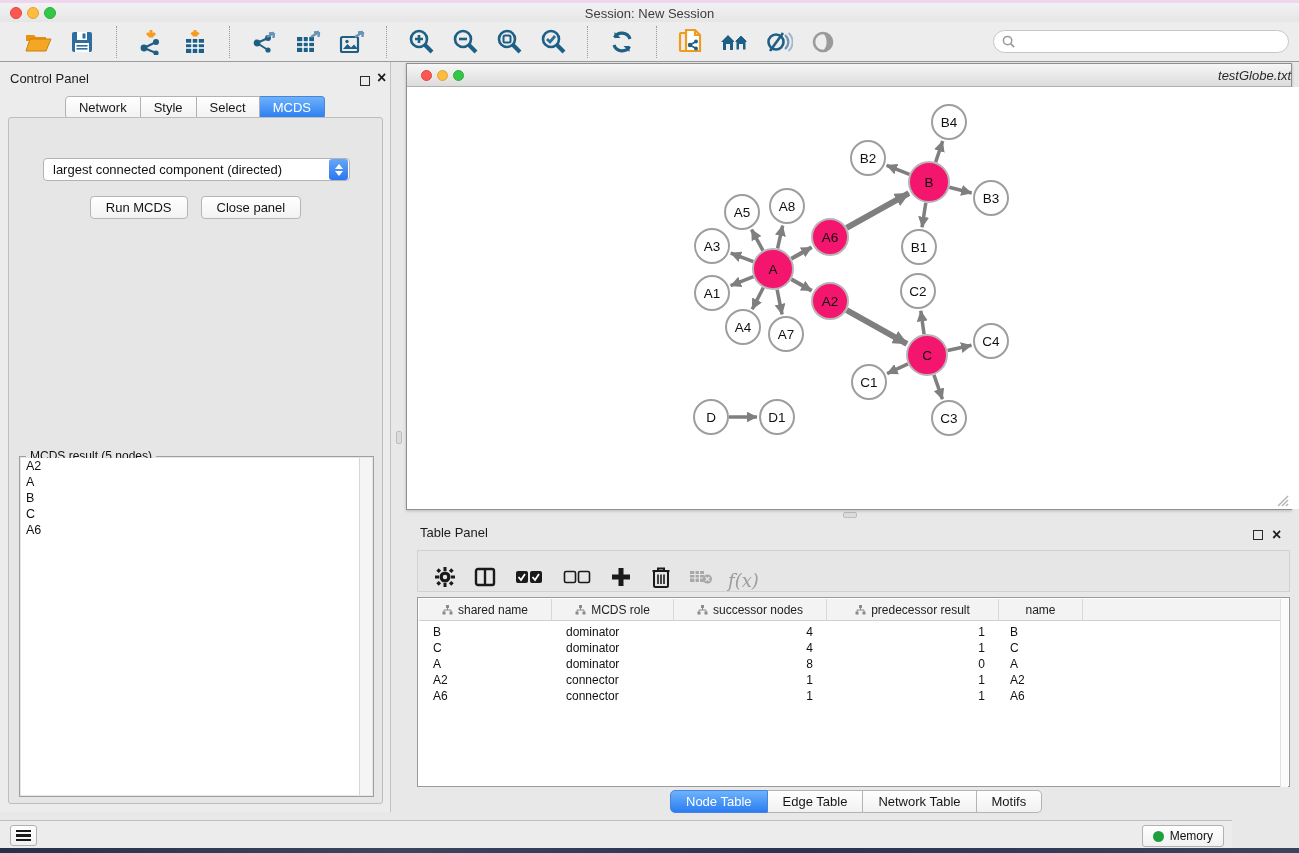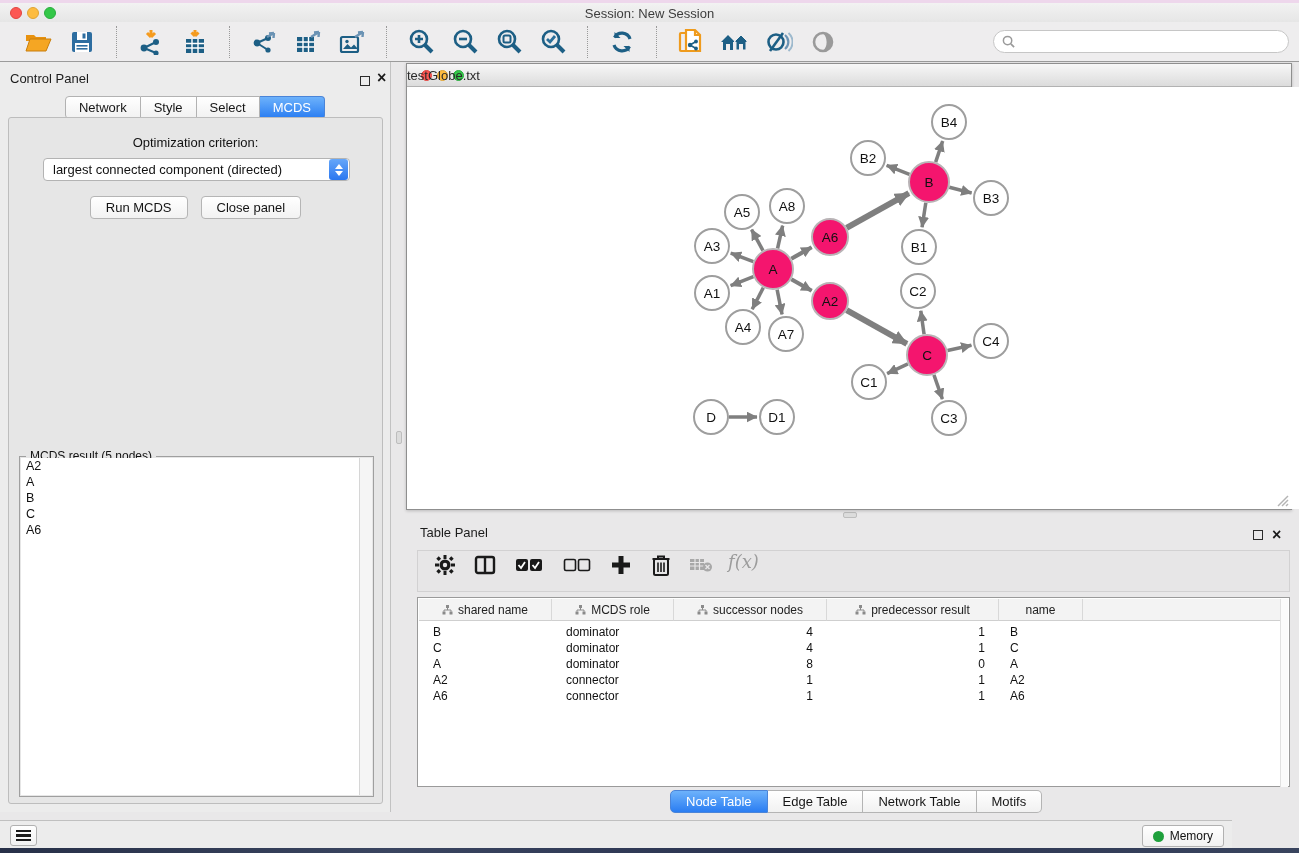--- a/index.html
+++ b/index.html
@@ -41,30 +41,30 @@
   .mac-btn { background:linear-gradient(#ffffff,#f2f2f2); border:1px solid #b5b5b5; border-radius:4px; font-size:13px; color:#141414; padding:3px 15px; font-family:inherit; }
   #mcds-fieldset { left:10px; top:338px; width:355px; height:341px; border:1px solid #9f9f9f; }
   #mcds-legend { left:6px; top:-8px; background:#e6e6e6; padding:0 4px; font-size:12px; color:#111; }
   #mcds-list { left:1px; top:1px; width:339px; height:337px; background:#fff; overflow:hidden; }
   .mcds-item { font-size:12.5px; color:#111; line-height:16px; padding-left:5px; }
   #mcds-scroll { right:1px; top:1px; width:13px; height:337px; background:#f5f5f5; border-left:1px solid #d6d6d6; }
 
   
   #net-window { left:406px; top:63px; width:886px; height:447px; background:#fff; border:1px solid #8f8f8f; box-shadow:0 1px 3px rgba(0,0,0,.2); }
   #net-titlebar { left:0; top:0; width:100%; height:23px; background:linear-gradient(#f7f7f7,#dcdcdc); border-bottom:1px solid #b2b2b2; }
-  #net-title { width:100%; text-align:left; top:4px; font-size:13px; color:#2a2a2a; }
+  #net-title { width:100%; text-align:right; top:4px; font-size:13px; color:#2a2a2a;font-style:italic; }
   .nw-dot { width:11px; height:11px; border-radius:50%; top:6px; }
   #graph-canvas { left:0; top:23px; width:1036px; height:422px; background:#fff; }
   #resize-grip line { stroke:#b4b4b4; stroke-width:1.5; }
   .split-grip { background:#dcdcdc; border:1px solid #bdbdbd; border-radius:2px; }
 
   
   #table-panel-title { left:420px; top:525px; font-size:13px; color:#1c1c1c; }
   #tp-icons { left:1253px; top:526px; display:flex; gap:9px; align-items:center; }
-  #tp-toolbar { left:417px; top:550px; width:873px; height:42px; background:#e7e6e7; border:1px solid #d2d1d2; display:flex; align-items:flex-start; gap:14px; padding-left:14px; }
+  #tp-toolbar { left:417px; top:550px; width:873px; height:42px; background:#e7e6e7; border:1px solid #d2d1d2; display:flex; align-items:flex-end; gap:14px; padding-left:14px; }
   .tpi { display:flex; align-items:center; justify-content:center; width:26px; height:28px; background:transparent; border:none; }
   #fx-label { font-family:"DejaVu Serif","Liberation Serif",serif; font-style:italic; font-size:18px; color:#9c9c9c; }
   #node-table { left:417px; top:597px; width:873px; height:190px; background:#fff; border:1px solid #9a9a9a; }
   #table-scroll { right:1px; top:1px; width:8px; height:188px; background:#fafafa; border-left:1px solid #e0e0e0; }
   #table-grid { left:1px; top:1px; width:863px; }
   .t-row { display:grid; grid-template-columns:133px 122px 153px 172px 84px 1fr; }
   .th { height:22px; background:#f3f3f3; border-bottom:1px solid #cfcfcf; border-right:1px solid #d8d8d8; display:flex; align-items:center; justify-content:center; gap:5px; font-size:12px; color:#222; }
   .td { height:16px; font-size:12px; color:#111; display:flex; align-items:center; border-right:1px solid transparent; }
   .td.al { padding-left:14px; }
   .td.ar { justify-content:flex-end; padding-right:13px; }
@@ -255,21 +255,20 @@
     <span class="abs" style="left:360px;top:10px;"><span class="panel-float"></span></span>
     <span class="abs panel-close" style="left:377px;top:11px;">×</span>
   </div>
   <div id="cp-tabs" class="abs">
     <div class="cp-tab">Network</div>
     <div class="cp-tab">Style</div>
     <div class="cp-tab">Select</div>
     <div class="cp-tab active">MCDS</div>
   </div>
   <div id="cp-content" class="abs">
-    <div id="opt-label" class="abs">Optimization criterion:</div>
     <div id="cp-buttons" class="abs">
       <button class="mac-btn">Run MCDS</button>
       <button class="mac-btn">Close panel</button>
     </div>
     <div id="criterion-select" class="abs">
       <span id="criterion-value">largest connected component (directed)</span>
       <span id="criterion-stepper">
           <span class="tri-up"></span>
           <span class="tri-down"></span>
         </span>

